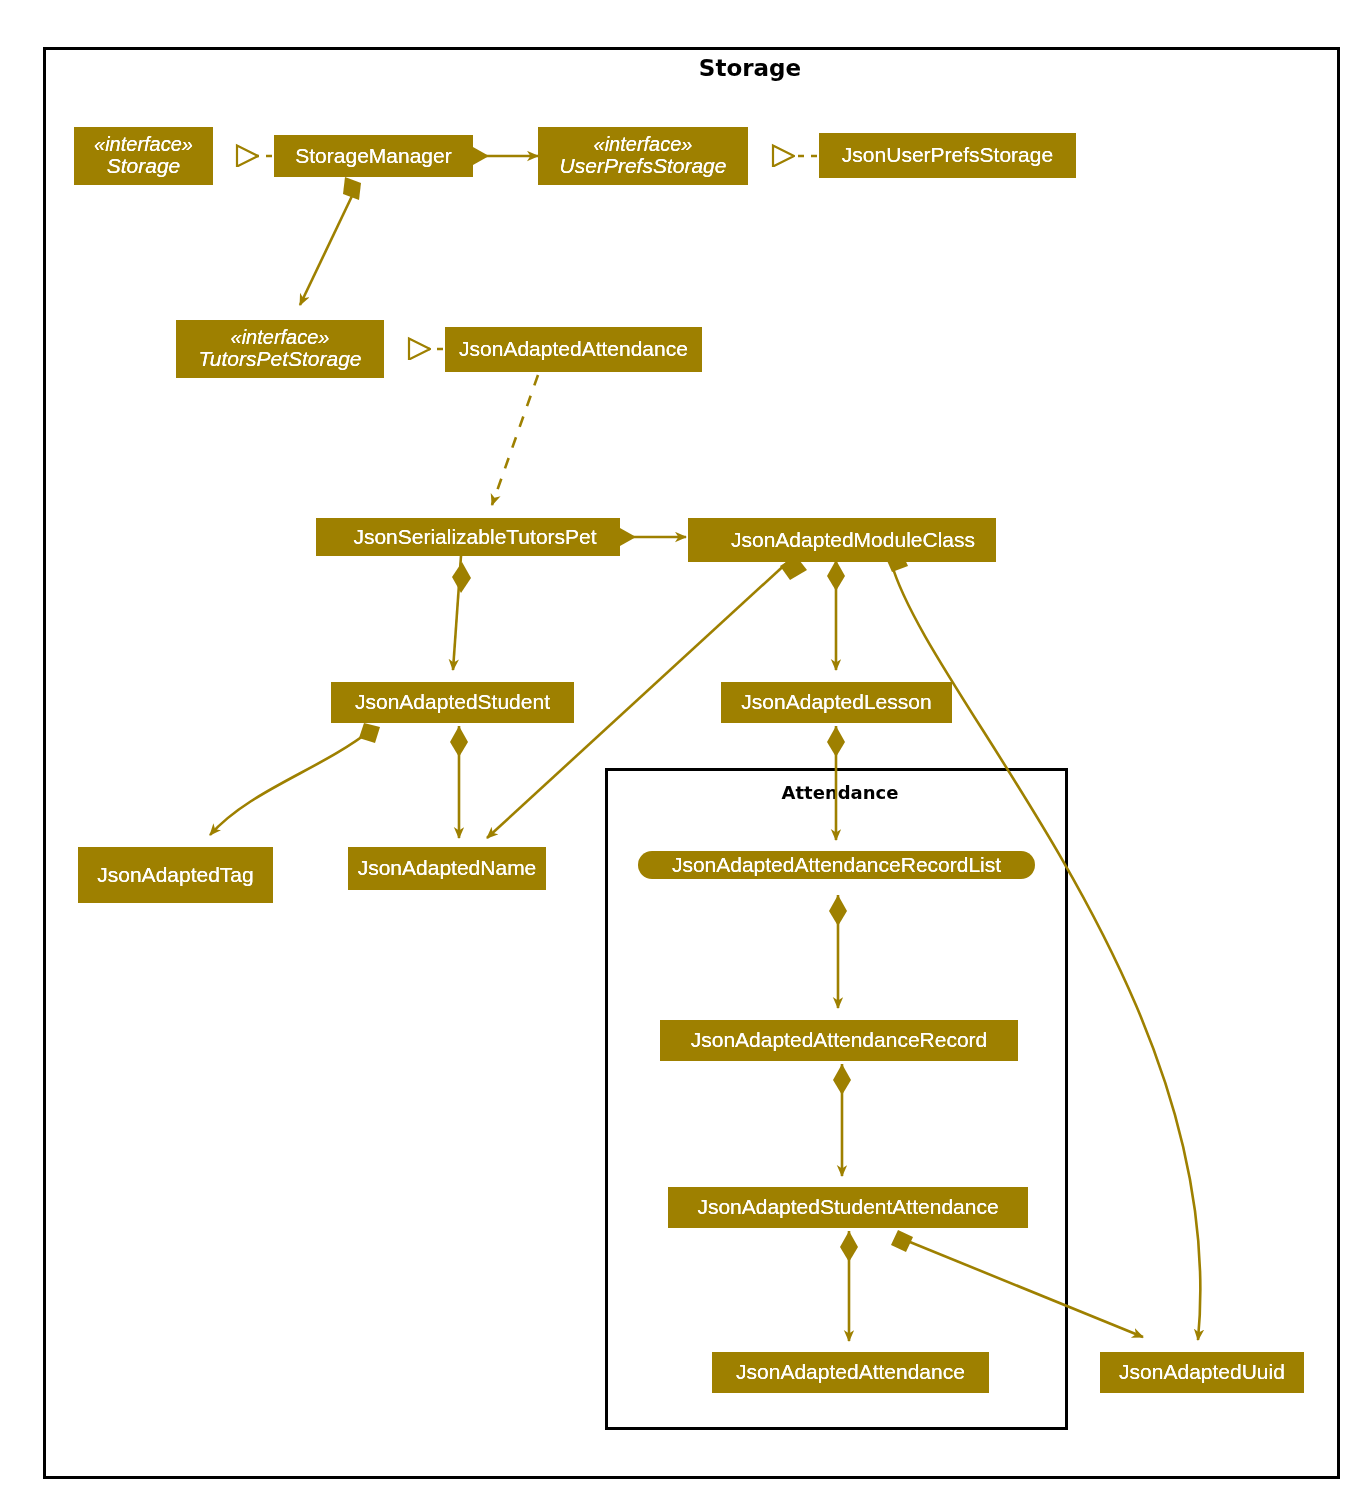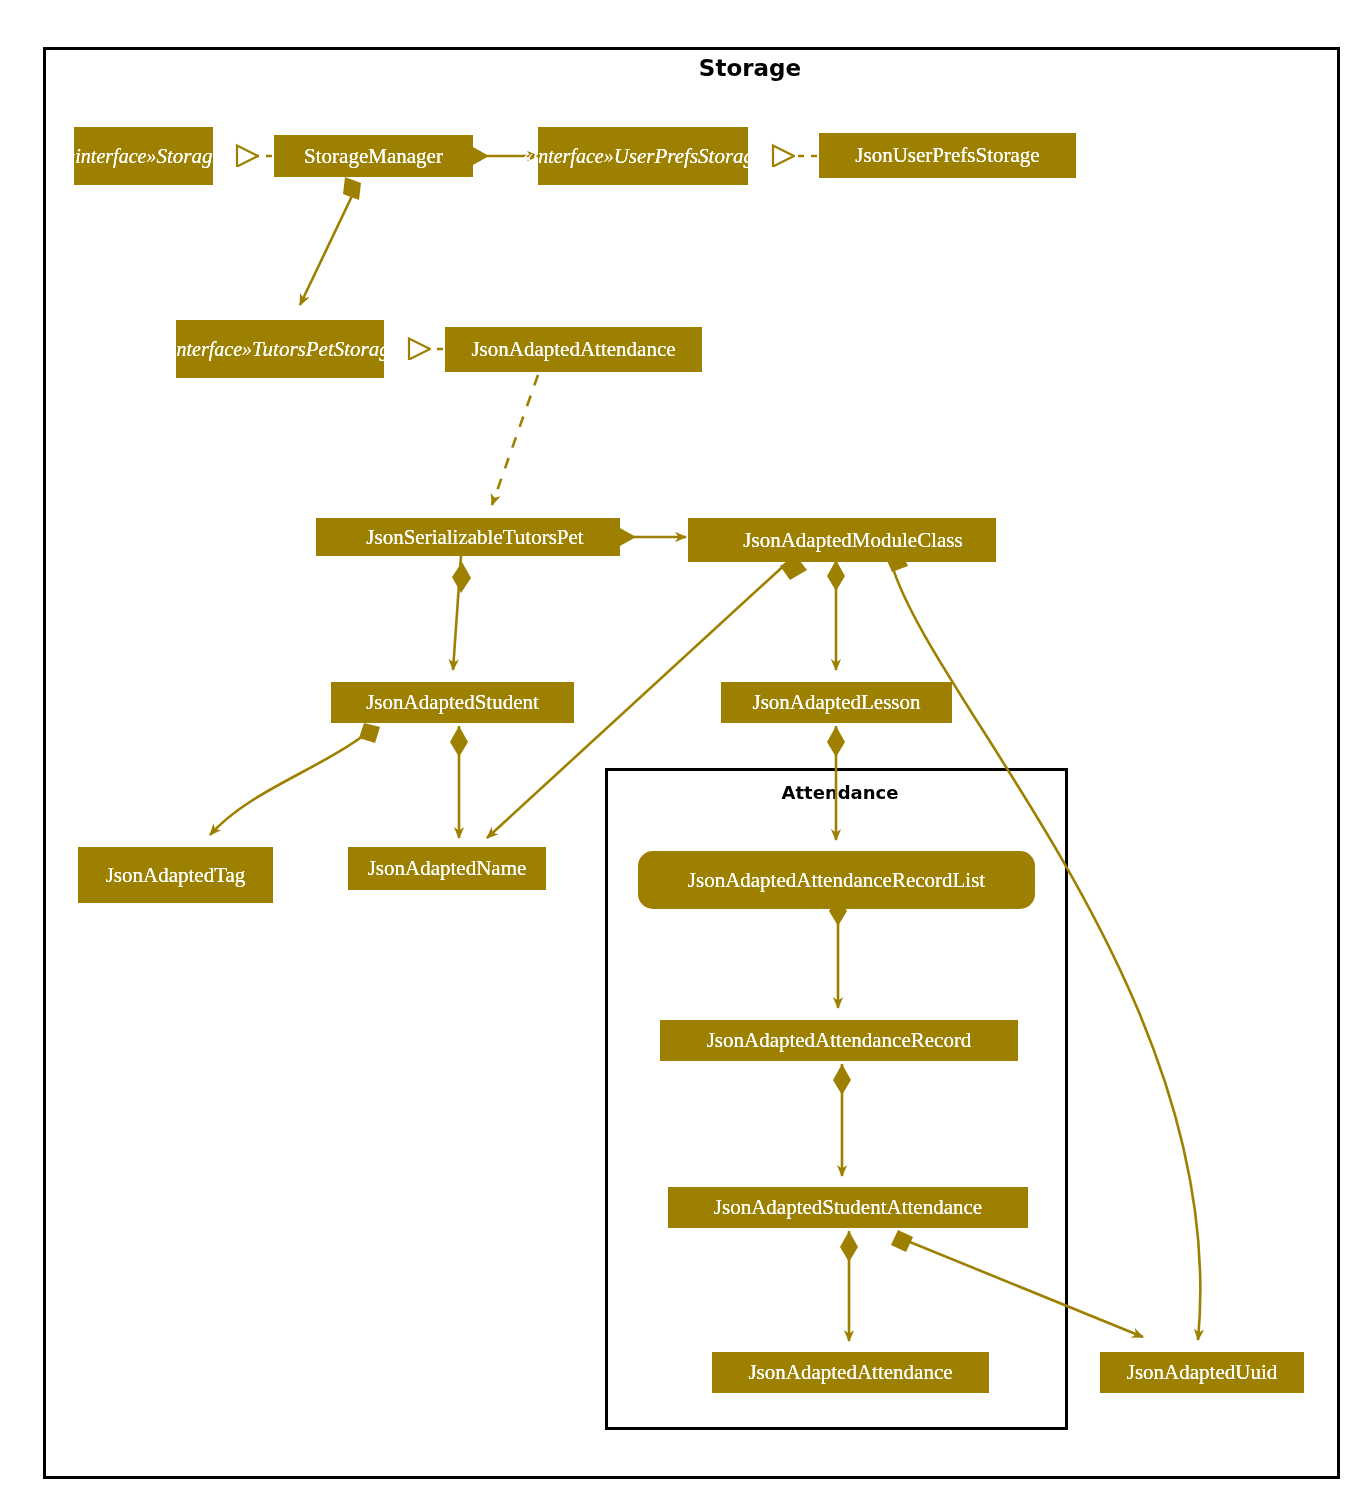--- a/index.html
+++ b/index.html
@@ -30,25 +30,25 @@
     font-weight: bold;
     color: #000000;
     white-space: nowrap;
     text-align: center;
   }
   .node {
     position: absolute;
     background: #9E8000;
     color: #ffffff;
     display: flex;
-    flex-direction: row;
+    flex-direction: column;
     align-items: center;
     justify-content: center;
     box-sizing: border-box;
-    font-family: Liberation Serif, serif;
+    font-family: Liberation Sans, sans-serif;
     font-size: 21px;
     line-height: 1.05;
     white-space: nowrap;
     padding: 0 6px;
     text-shadow: 0 0 0 #ffffff;
   }
   .node .stereo {
     font-style: italic;
     font-size: 20px;
   }
@@ -203,21 +203,21 @@
   </div>
 
   <div class="node" style="left:78px; top:847px; width:195px; height:56px;">
     <span>JsonAdaptedTag</span>
   </div>
 
   <div class="node" style="left:348px; top:847px; width:198px; height:43px;">
     <span>JsonAdaptedName</span>
   </div>
 
-  <div class="node" style="left:638px; top:851px; width:397px; height:58px;border-radius:15px;">
+  <div class="node" style="left:638px; top:851px; width:397px; height:28px;border-radius:15px;">
     <span>JsonAdaptedAttendanceRecordList</span>
   </div>
 
   <div class="node" style="left:660px; top:1020px; width:358px; height:41px;">
     <span>JsonAdaptedAttendanceRecord</span>
   </div>
 
   <div class="node" style="left:668px; top:1187px; width:360px; height:41px;">
     <span>JsonAdaptedStudentAttendance</span>
   </div>

